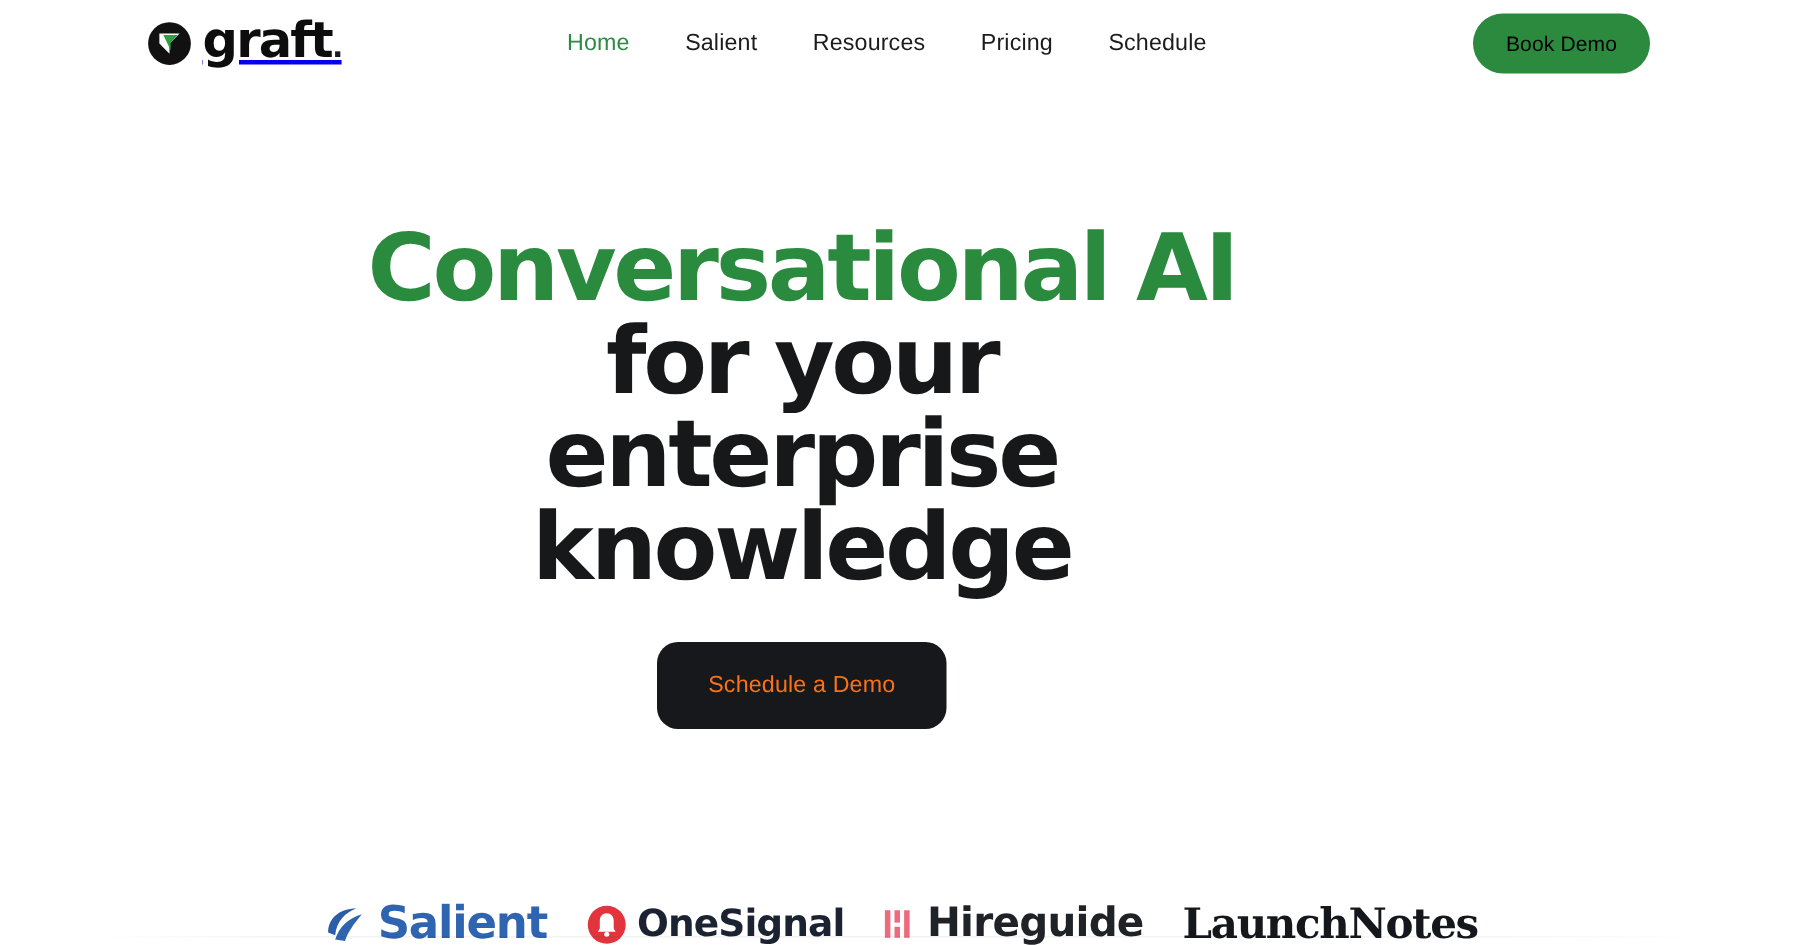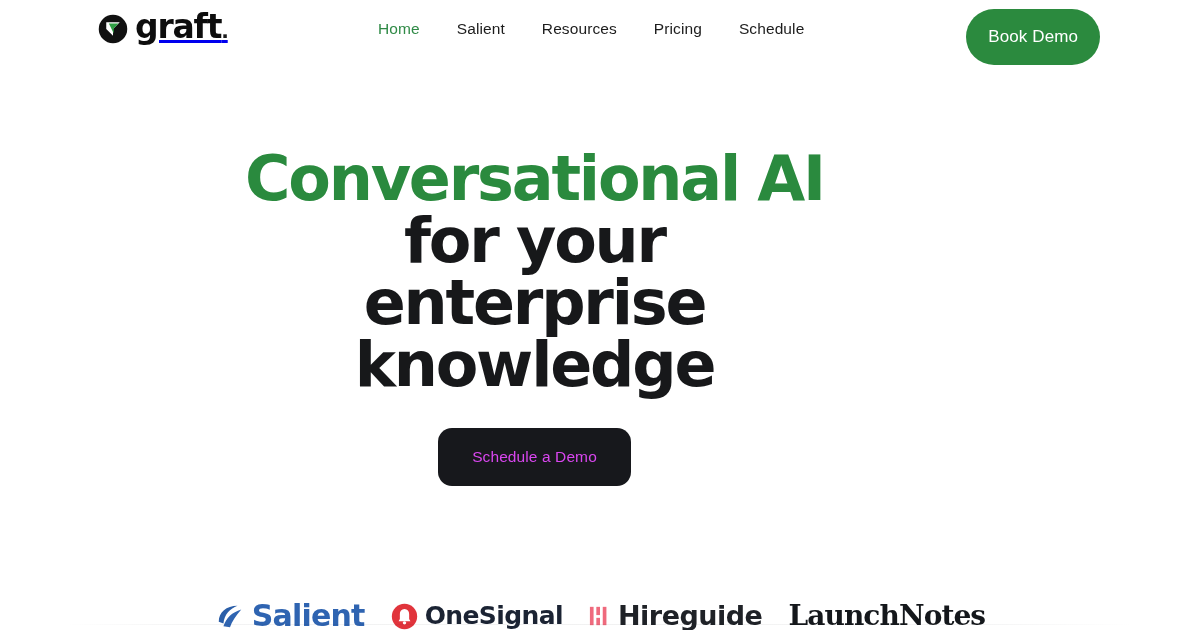--- a/index.html
+++ b/index.html
@@ -76,27 +76,27 @@
 
   .header-actions {
     position: absolute;
     right: 100px;
     top: 9px;
     display: flex;
     align-items: center;
     gap: 14px;
   }
   .btn-demo {
-    height: 56px;
+    height: 40px;
     padding: 0 22px;
     border: none;
     border-radius: 999px;
     background: #2b8a3e;
-    color: #ffffff;
-    font-size: 17px;
+    color: #000000;
+    font-size: 14px;
     font-family: "Liberation Sans", sans-serif;
     letter-spacing: 0.1px;
     cursor: pointer;
     display: flex;
     align-items: center;
     justify-content: center;
   }
   .btn-login {
     height: 40px;
     padding: 0 22px;
@@ -146,21 +146,21 @@
     margin-top: 32px;
     display: flex;
     justify-content: center;
   }
   .btn-cta {
     height: 58px;
     padding: 0 34px;
     border: none;
     border-radius: 14px;
     background: #17181c;
-    color: #d946ef;
+    color: #f97316;
     font-size: 15.5px;
     font-family: "Liberation Sans", sans-serif;
     letter-spacing: 0.1px;
     cursor: pointer;
     display: flex;
     align-items: center;
     justify-content: center;
     text-align: right;
   }
 

